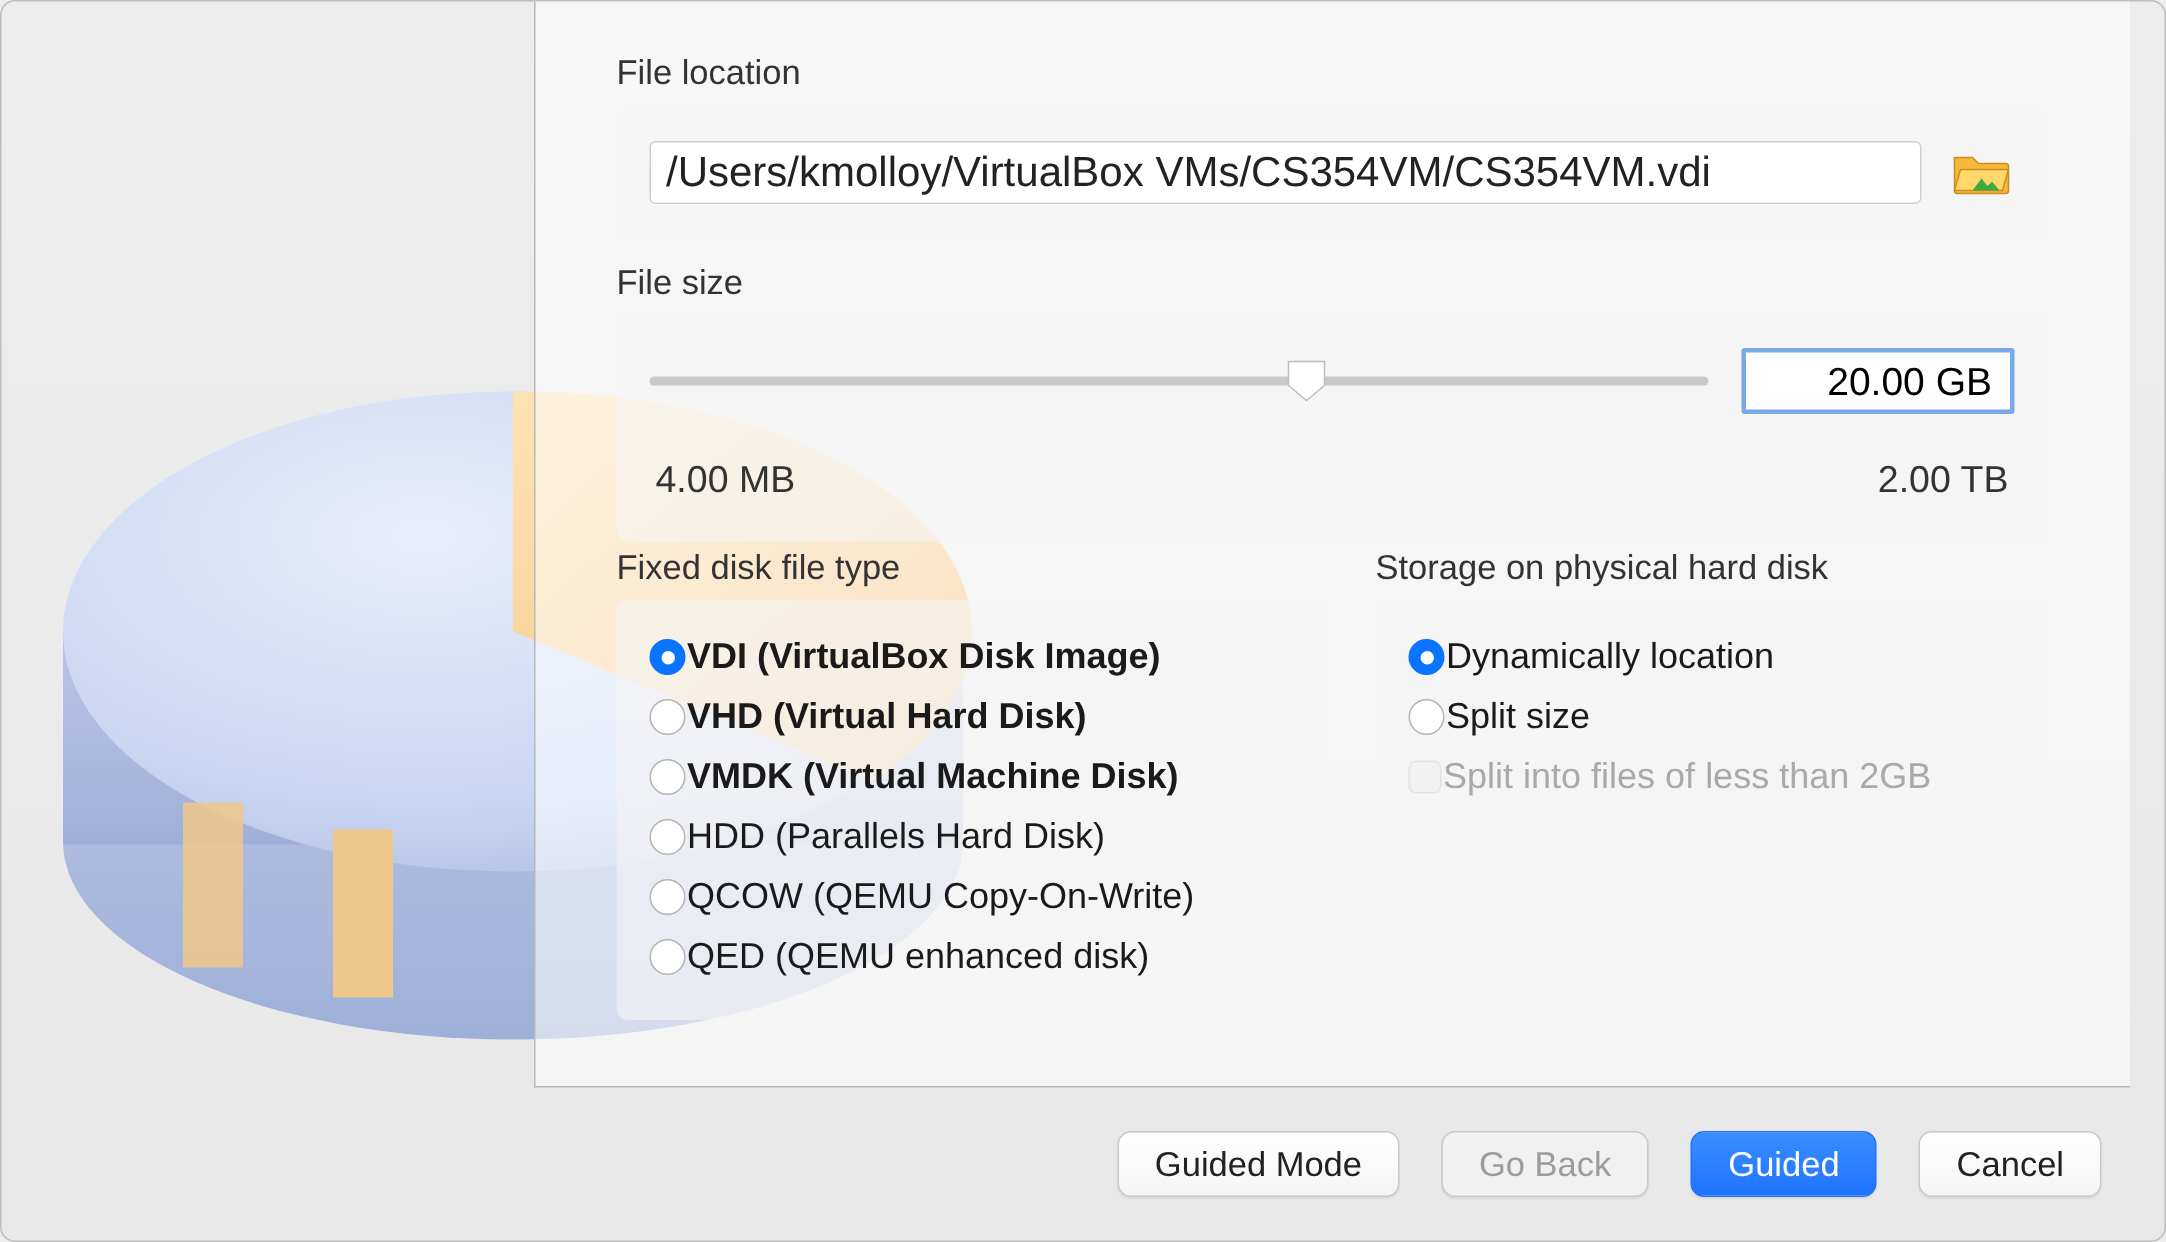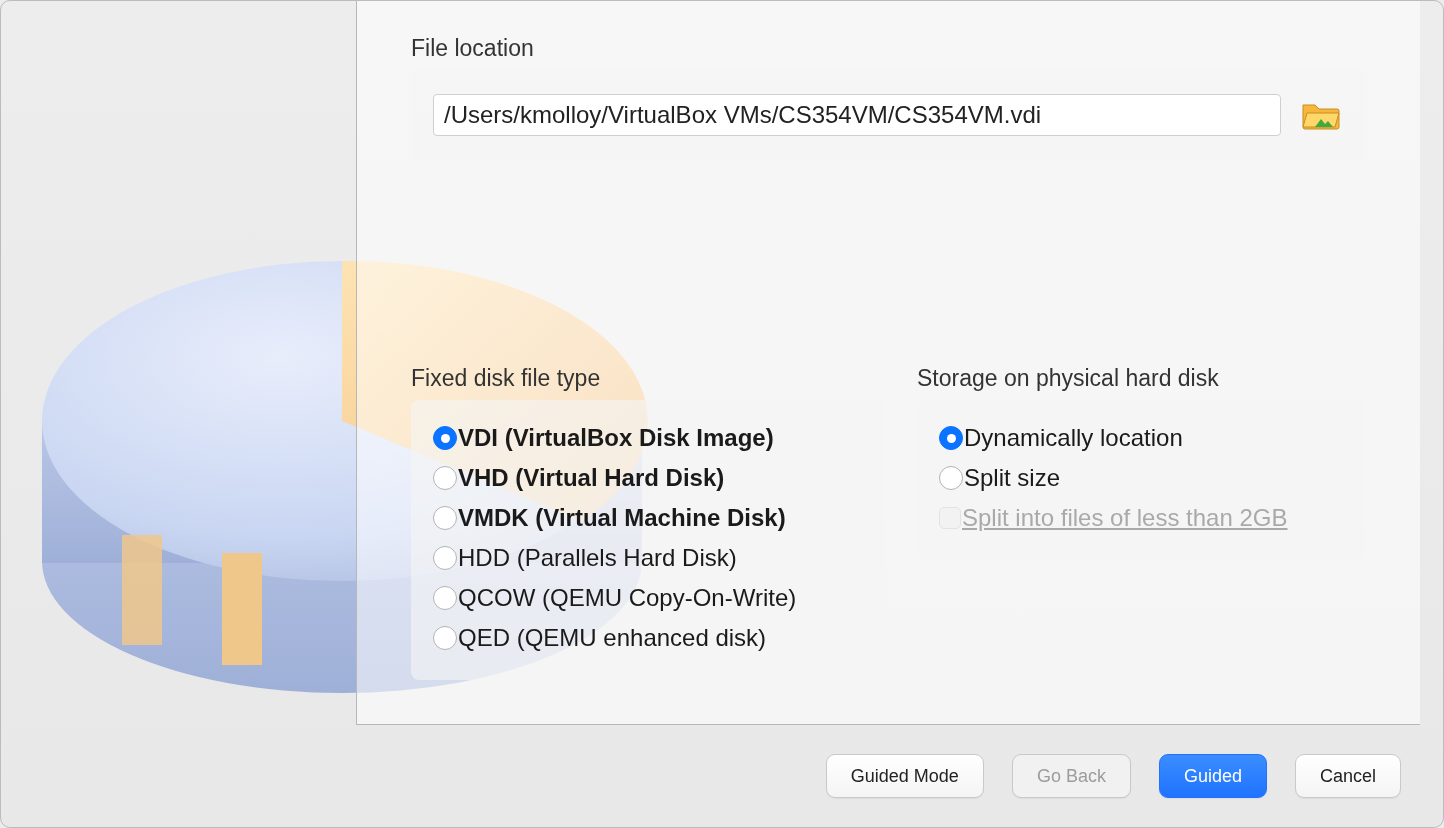--- a/index.html
+++ b/index.html
@@ -56,21 +56,21 @@
     left: 54px; top: 34px;
     width: 954px;
   }
   .loc-group {
     display: flex; align-items: center; gap: 18px;
     padding: 24px 22px;
   }
   .path-input {
     flex: 1;
     height: 42px;
-    font-size: 24px;
+    font-size: 28px;
     padding: 4px 10px;
     border: 1px solid #cfcfcf;
     border-radius: 4px;
     background: #fff;
     color: #222;
   }
   .folder-btn {
     width: 44px; height: 38px;
     display: flex; align-items: center; justify-content: center;
     background: transparent; border: none; cursor: pointer;
@@ -140,21 +140,21 @@
   }
   .radio-group {
     padding: 18px 22px 22px 22px;
   }
   .radio-row, .check-row {
     display: flex; align-items: center; gap: 1px;
     font-size: 24px;
     padding: 6px 0;
   }
   .radio-row.bold { font-weight: 700; }
-  .radio-row.disabled, .check-row.disabled { color: #a9a9a9; text-decoration: underline; }
+  .radio-row.disabled, .check-row.disabled { color: #a9a9a9; }
 
   .radio {
     width: 24px; height: 24px;
     border-radius: 50%;
     border: 1px solid #b3b3b3;
     background: #fff;
     display: inline-flex; align-items: center; justify-content: center;
     flex-shrink: 0;
   }
   .radio.selected {
@@ -179,21 +179,21 @@
     position: absolute;
     left: 0; right: 0; bottom: 0;
     height: 102px;
     display: flex; align-items: center; justify-content: flex-end;
     gap: 28px;
     padding-right: 42px;
   }
   .btn {
     height: 44px;
     padding: 0 24px;
-    font-size: 18px;
+    font-size: 23px;
     border-radius: 9px;
     border: 1px solid #c9c9c9;
     background: linear-gradient(#ffffff,#f4f4f4);
     color: #222;
     cursor: pointer;
     box-shadow: 0 1px 1px rgba(0,0,0,0.06);
   }
   .btn.disabled {
     color: #9c9c9c;
     background: #f1f1f1;
@@ -243,20 +243,40 @@
         <button class="folder-btn">
           <svg width="40" height="32" viewBox="0 0 40 32">
             <path d="M2 6 h12 l4 4 h18 a2 2 0 0 1 2 2 v16 a2 2 0 0 1 -2 2 H4 a2 2 0 0 1 -2 -2 Z" fill="#f6b73c" stroke="#c98d1e"></path>
             <path d="M6 14 h32 l-4 14 H2 Z" fill="#ffd76a" stroke="#c98d1e"></path>
             <path d="M14 28 l6 -8 l4 5 l3 -3 l5 6 Z" fill="#3faa3f"></path>
           </svg>
         </button>
       </div>
     </div>
 
+    <div class="size-wrap">
+      <div class="section-label">File size</div>
+      <div class="group size-group">
+        <div class="size-row">
+          <div class="slider-track">
+            <div class="track-line"></div>
+            <div class="thumb" id="size-thumb" style="left: 62%;">
+              <svg width="28" height="30" viewBox="0 0 28 30">
+                <path d="M2 2 h24 v16 l-12 10 l-12 -10 Z" fill="#ffffff" stroke="#bcbcbc"></path>
+              </svg>
+            </div>
+          </div>
+          <input class="size-field" type="text" value="20.00 GB" style="">
+        </div>
+        <div class="size-limits">
+          <span>4.00 MB</span>
+          <span>2.00 TB</span>
+        </div>
+      </div>
+    </div>
 
     <div class="type-wrap">
       <div class="section-label">Fixed disk file type</div>
       <div class="group radio-group" id="file-type-group">
           <div class="radio-row bold">
             <span class="radio selected"></span>
             <span>VDI (VirtualBox Disk Image)</span>
           </div>
           <div class="radio-row bold">
             <span class="radio"></span>

